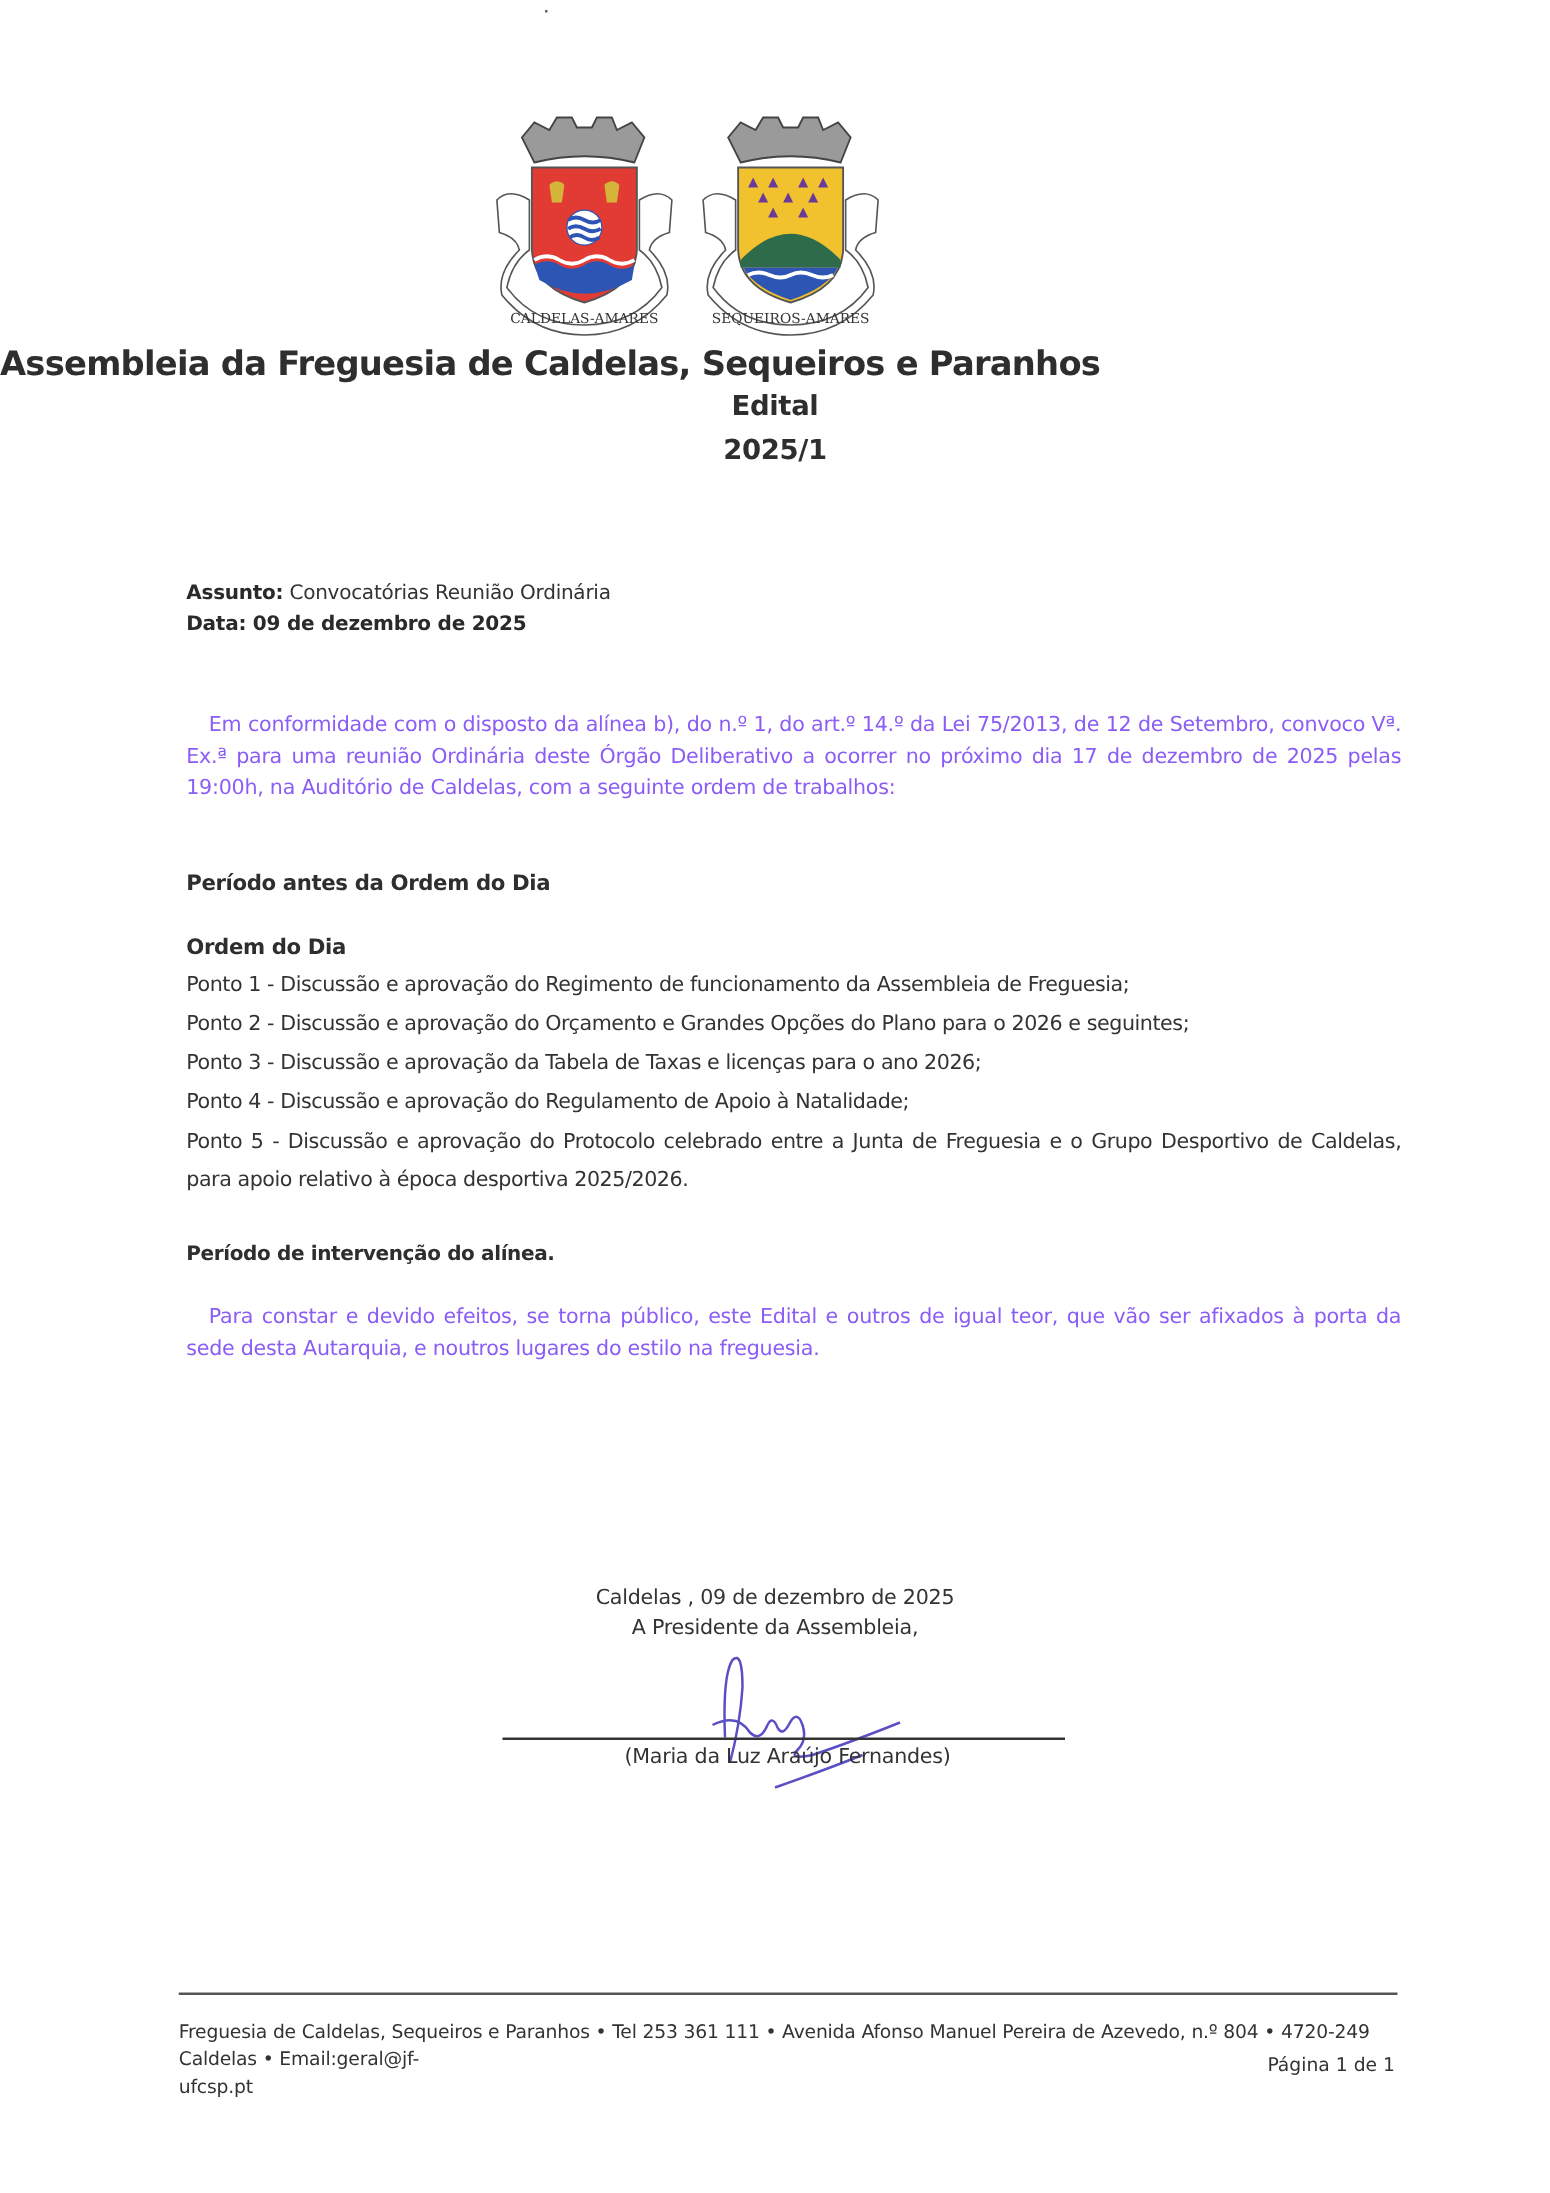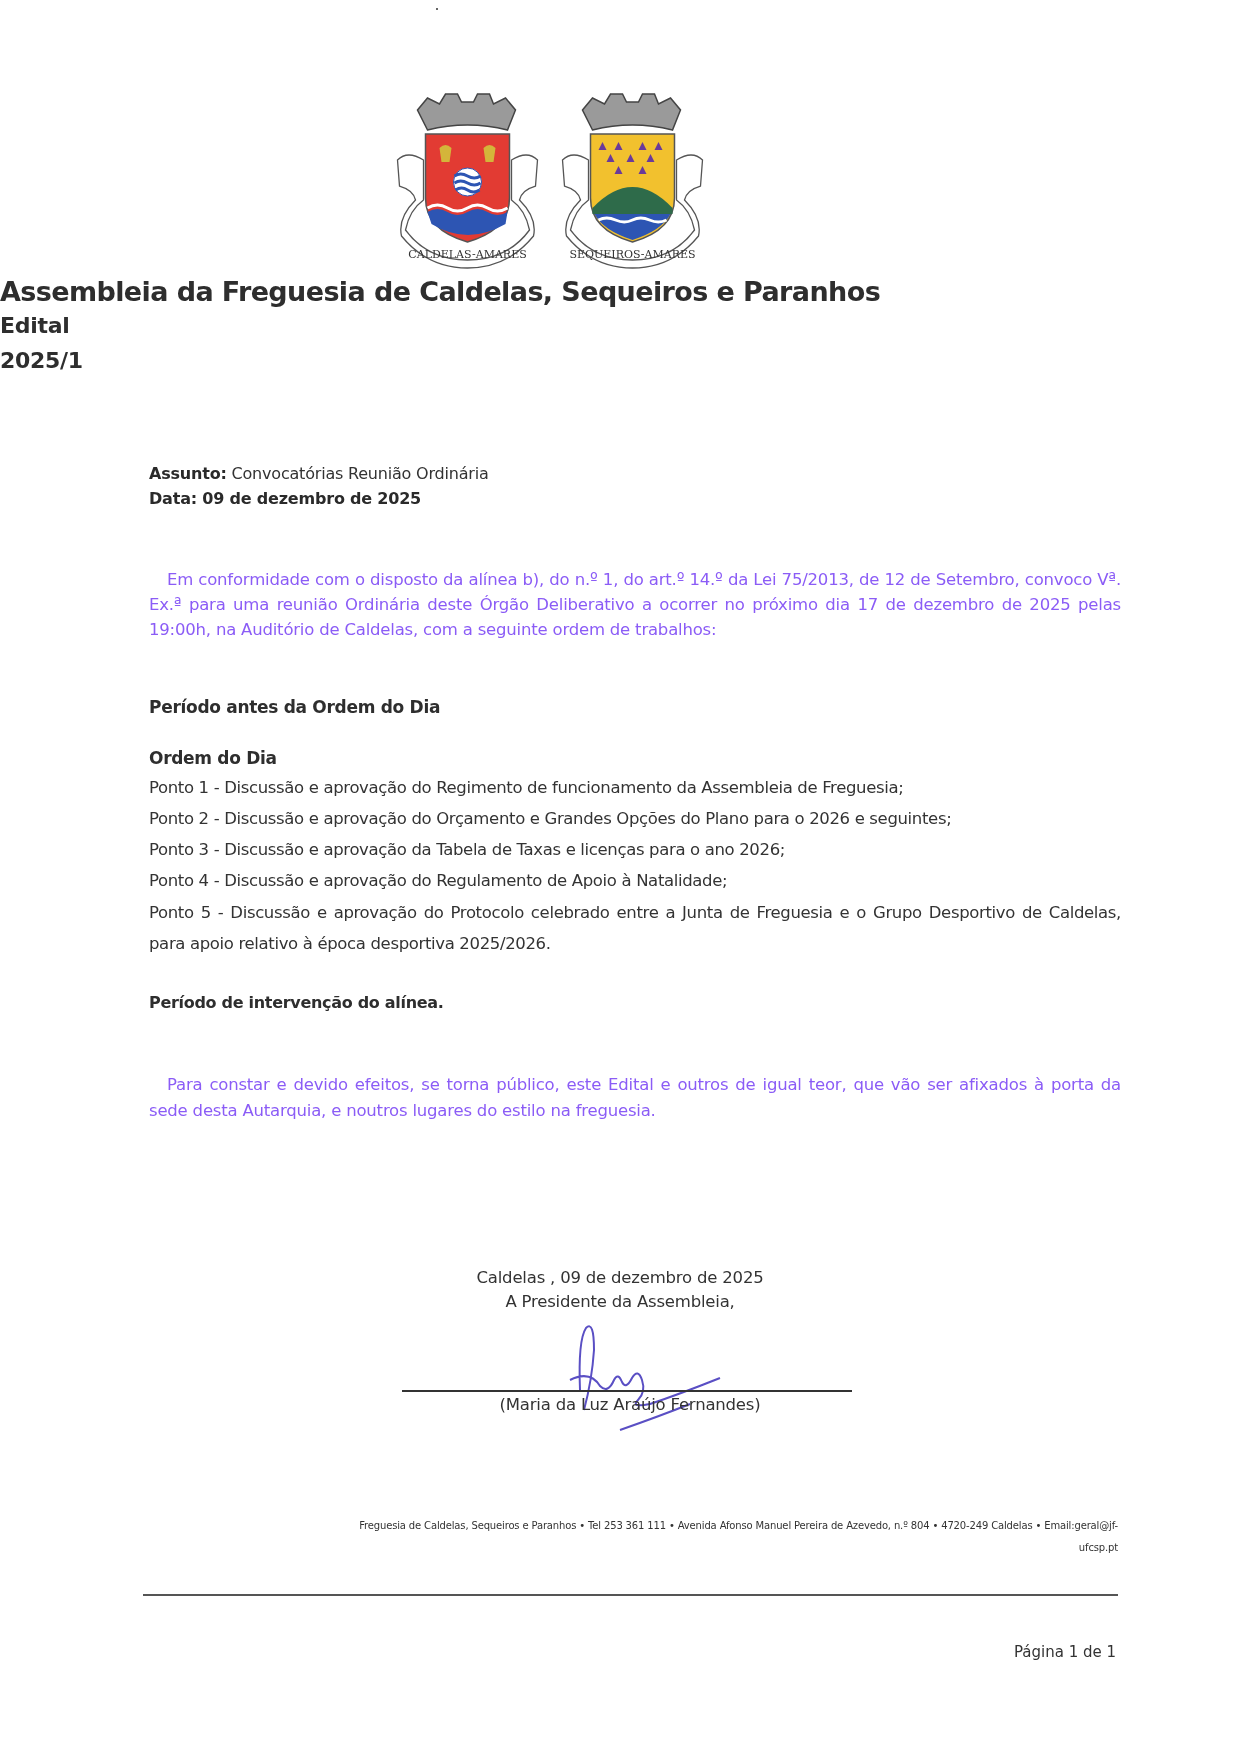--- a/index.html
+++ b/index.html
@@ -10,40 +10,40 @@
     .abs { position: absolute; }
     .crests { left: 385px; top: 90px; width: 500px; height: 180px; }
     .crest { position: absolute; top: 0; width: 165px; height: 180px; }
     .crest svg { width: 100%; height: 100%; }
     .title {
       left: 0; width: 1240px; top: 276px; text-align: left;
       font-family: "DejaVu Sans", sans-serif; font-weight: bold; font-size: 27px;
       color: #2e2e2e; letter-spacing: -0.6px;
     }
     .subtitle {
-      left: 0; width: 1240px; font-weight: bold; font-size: 22px;
+      left: 0; width: 1240px; text-align: center; font-weight: bold; font-size: 22px;
       color: #2e2e2e; letter-spacing: -0.3px;
     }
     .meta { left: 149px; font-size: 16px; color: #333; letter-spacing: -0.2px; }
     .meta b { color: #2a2a2a; }
     .para {
       left: 149px; width: 972px; font-size: 16.5px; line-height: 25px; color: #8b5cf6;
       text-align: justify; letter-spacing: -0.2px;
     }
     .para.indent { text-indent: 18px; }
     .section-head { left: 149px; font-weight: bold; font-size: 17px; color: #2e2e2e; letter-spacing: -0.3px; }
     .ponto { left: 149px; width: 972px; font-size: 16.5px; color: #333; letter-spacing: -0.35px; line-height: 29px; text-align: justify; }
     .sign {
       left: 0; width: 1240px; text-align: center; font-size: 16.5px; color: #333; letter-spacing: -0.2px;
     }
     .sig-line { left: 402px; top: 1390px; width: 450px; height: 2px; background: #333; }
     .signature { left: 560px; top: 1320px; width: 180px; height: 120px; }
     .footer-line { left: 143px; top: 1594px; width: 975px; height: 2px; background: #555; }
     .footer {
-      left: 143px; width: 975px; top: 1515px; text-align: right; font-size: 10px;
+      left: 143px; width: 975px; top: 1614px; text-align: left; font-size: 15px;
       color: #333; line-height: 22px; letter-spacing: -0.15px;
     }
     .page-num { right: 124px; top: 1643px; font-size: 15px; color: #333; }
     .dot-mark { left: 436px; top: 8px; width: 2px; height: 2px; background: #666; }
   </style>
 </head>
 <body>
 
 <div class="abs dot-mark"></div>
 
@@ -108,21 +108,21 @@
 <div class="abs section-head" style="top:748px">Ordem do Dia</div>
 
 <div class="abs ponto" style="top:773px">Ponto 1 - Discussão e aprovação do Regimento de funcionamento da Assembleia de Freguesia;</div>
 <div class="abs ponto" style="top:804px">Ponto 2 - Discussão e aprovação do Orçamento e Grandes Opções do Plano para o 2026 e seguintes;</div>
 <div class="abs ponto" style="top:835px">Ponto 3 - Discussão e aprovação da Tabela de Taxas e licenças para o ano 2026;</div>
 <div class="abs ponto" style="top:866px">Ponto 4 - Discussão e aprovação do Regulamento de Apoio à Natalidade;</div>
 <div class="abs ponto" style="top:897px; line-height:31px">Ponto 5 - Discussão e aprovação do Protocolo celebrado entre a Junta de Freguesia e o Grupo Desportivo de Caldelas, para apoio relativo à época desportiva 2025/2026.</div>
 
 <div class="abs section-head" style="top:993px; font-size:16px">Período de intervenção do alínea.</div>
 
-<div class="abs para indent" style="top:1072px; line-height:26px">Para constar e devido efeitos, se torna público, este Edital e outros de igual teor, que vão ser afixados à porta da sede desta Autarquia, e noutros lugares do estilo na freguesia.</div>
+<div class="abs para indent" style="top:1040px; line-height:26px">Para constar e devido efeitos, se torna público, este Edital e outros de igual teor, que vão ser afixados à porta da sede desta Autarquia, e noutros lugares do estilo na freguesia.</div>
 
 <div class="abs sign" style="top:1268px">Caldelas , 09 de dezembro de 2025</div>
 <div class="abs sign" style="top:1292px">A Presidente da Assembleia,</div>
 <div class="abs signature">
   <svg viewBox="0 0 180 120" width="180" height="120">
     <path d="M20 70 Q18 20 26 8 Q34 0 34 30 Q32 60 24 90 M10 60 Q30 50 40 66 Q48 74 54 60 Q58 52 62 62 Q66 70 72 58 Q78 48 82 60 Q86 72 78 80 Q70 88 90 84 Q120 74 160 58 M60 110 Q100 96 130 84" fill="none" stroke="#5a4fc4" stroke-width="2"></path>
   </svg>
 </div>
 <div class="abs sig-line"></div>
 <div class="abs sign" style="top:1395px; left:10px">(Maria da Luz Araújo Fernandes)</div>

